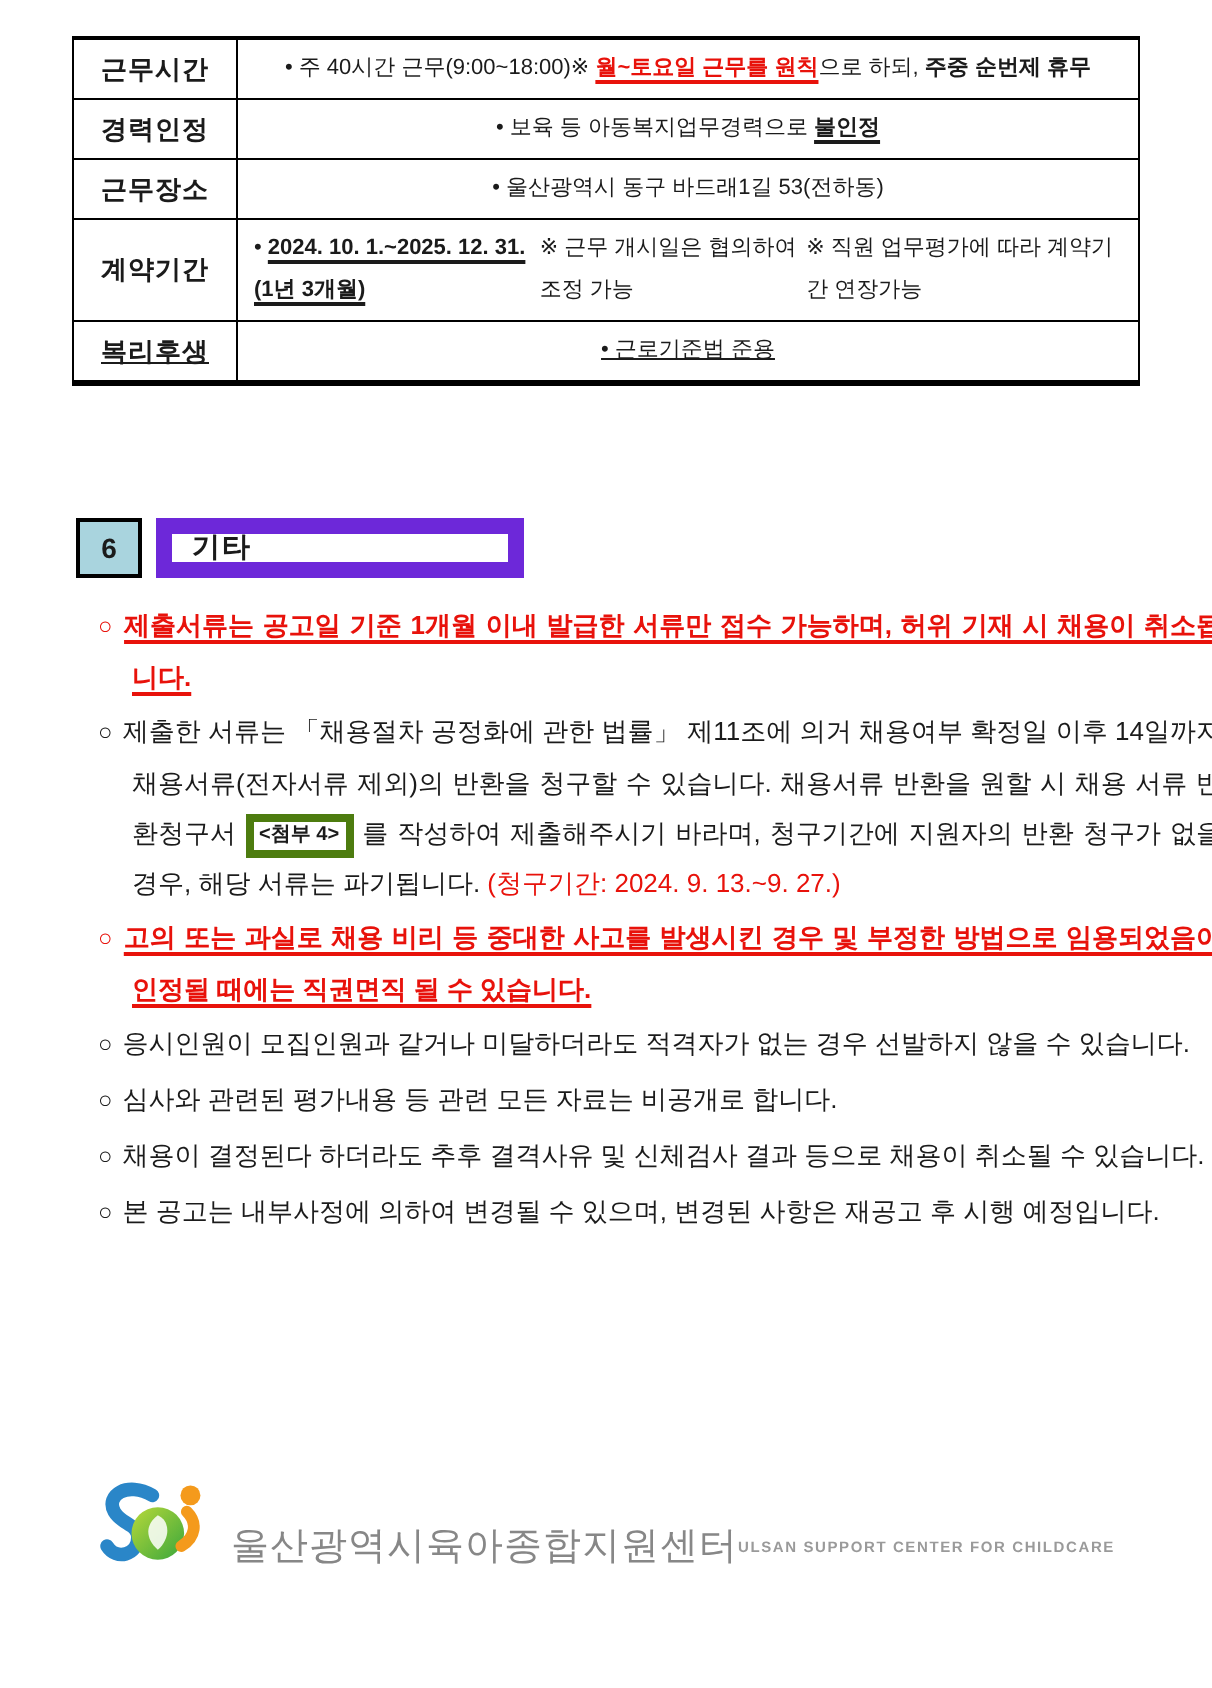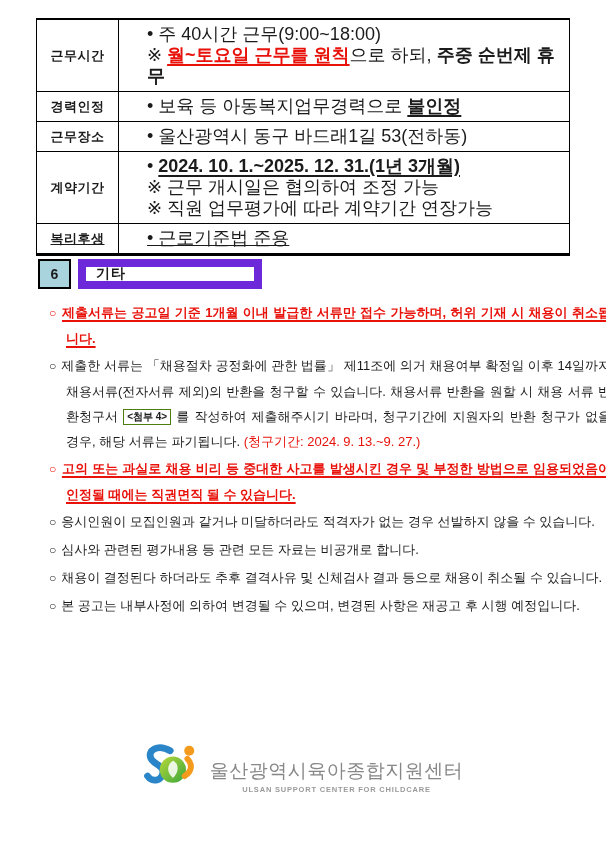--- a/index.html
+++ b/index.html
@@ -20,22 +20,22 @@
     border-left: 1px solid #000; border-right: 1px solid #000;
   }
   .trow { display: flex; border-bottom: 1px solid #000; }
   .trow:last-child { border-bottom: none; text-decoration: underline; }
   .tlabel {
     flex: 0 0 82px; width: 82px; border-right: 1px solid #000;
     display: flex; align-items: center; justify-content: center;
     font-weight: bold; font-size: 13px; letter-spacing: 0.5px; padding: 4px 2px;
   }
   .tcontent {
-    flex: 1; padding: 4px 8px; font-size: 18px; line-height: 21px;
-    display: flex; flex-direction: column; justify-content: center; margin-left: 20px;
+    flex: 1; padding: 4px 8px; font-size: 11px; line-height: 21px;
+    display: flex; flex-direction: row; justify-content: center;
   }
   .bold { font-weight: bold; }
   .bu { font-weight: bold; text-decoration: underline; text-decoration-thickness: 1.5px; text-underline-offset: 3px; }
   .red { color: #e8120b; }
   .red-bu {
     color: #e8120b; font-weight: bold;
     text-decoration: underline; text-decoration-thickness: 1.5px; text-underline-offset: 3px;
   }
 
   
@@ -49,32 +49,32 @@
     width: 184px; height: 30px; border: 8px solid #6d28d9; margin-left: 7px; background: #fff;
     display: flex; align-items: center; padding-left: 10px;
     font-weight: bold; font-size: 14px; letter-spacing: 1px;
   }
 
   
   .notes { position: absolute; left: 24px; top: 300px; width: 562px; font-size: 13px; line-height: 25px; margin-left: 25px; }
   .note { margin-bottom: 2px; padding-left: 17px; text-indent: -17px; text-align: justify; }
   .note .marker { margin-right: 5px; font-size: 12px; }
   .attach {
-    display: inline-block; border: 1px solid #4d7c0f; padding: 0 3px;
+    display: inline-block; border: 4px solid #4d7c0f; padding: 0 3px;
     font-size: 10px; font-weight: bold; line-height: 14px; vertical-align: 1px;
     text-indent: 0;
   }
 
   
   .footer {
     position: absolute; left: 0; top: 740px; width: 606px;
     display: flex; justify-content: center; align-items: center; gap: 9px;
   }
   .logo-mark { width: 58px; height: 48px; flex: 0 0 58px; }
-  .org-names { display: flex; flex-direction: column; align-items: center; margin-top: 18px; }
+  .org-names { display: flex; flex-direction: row; align-items: center; margin-top: 18px; }
   .org-ko { font-size: 19px; color: #878787; letter-spacing: 0.5px; font-weight: 500; }
   .org-en { font-size: 7.5px; color: #9a9a9a; letter-spacing: 0.8px; margin-top: 1px; font-weight: bold; }
 </style>
 </head>
 <body>
 
 <div class="doc">
 
   <div class="info-table">
     <div class="trow">

